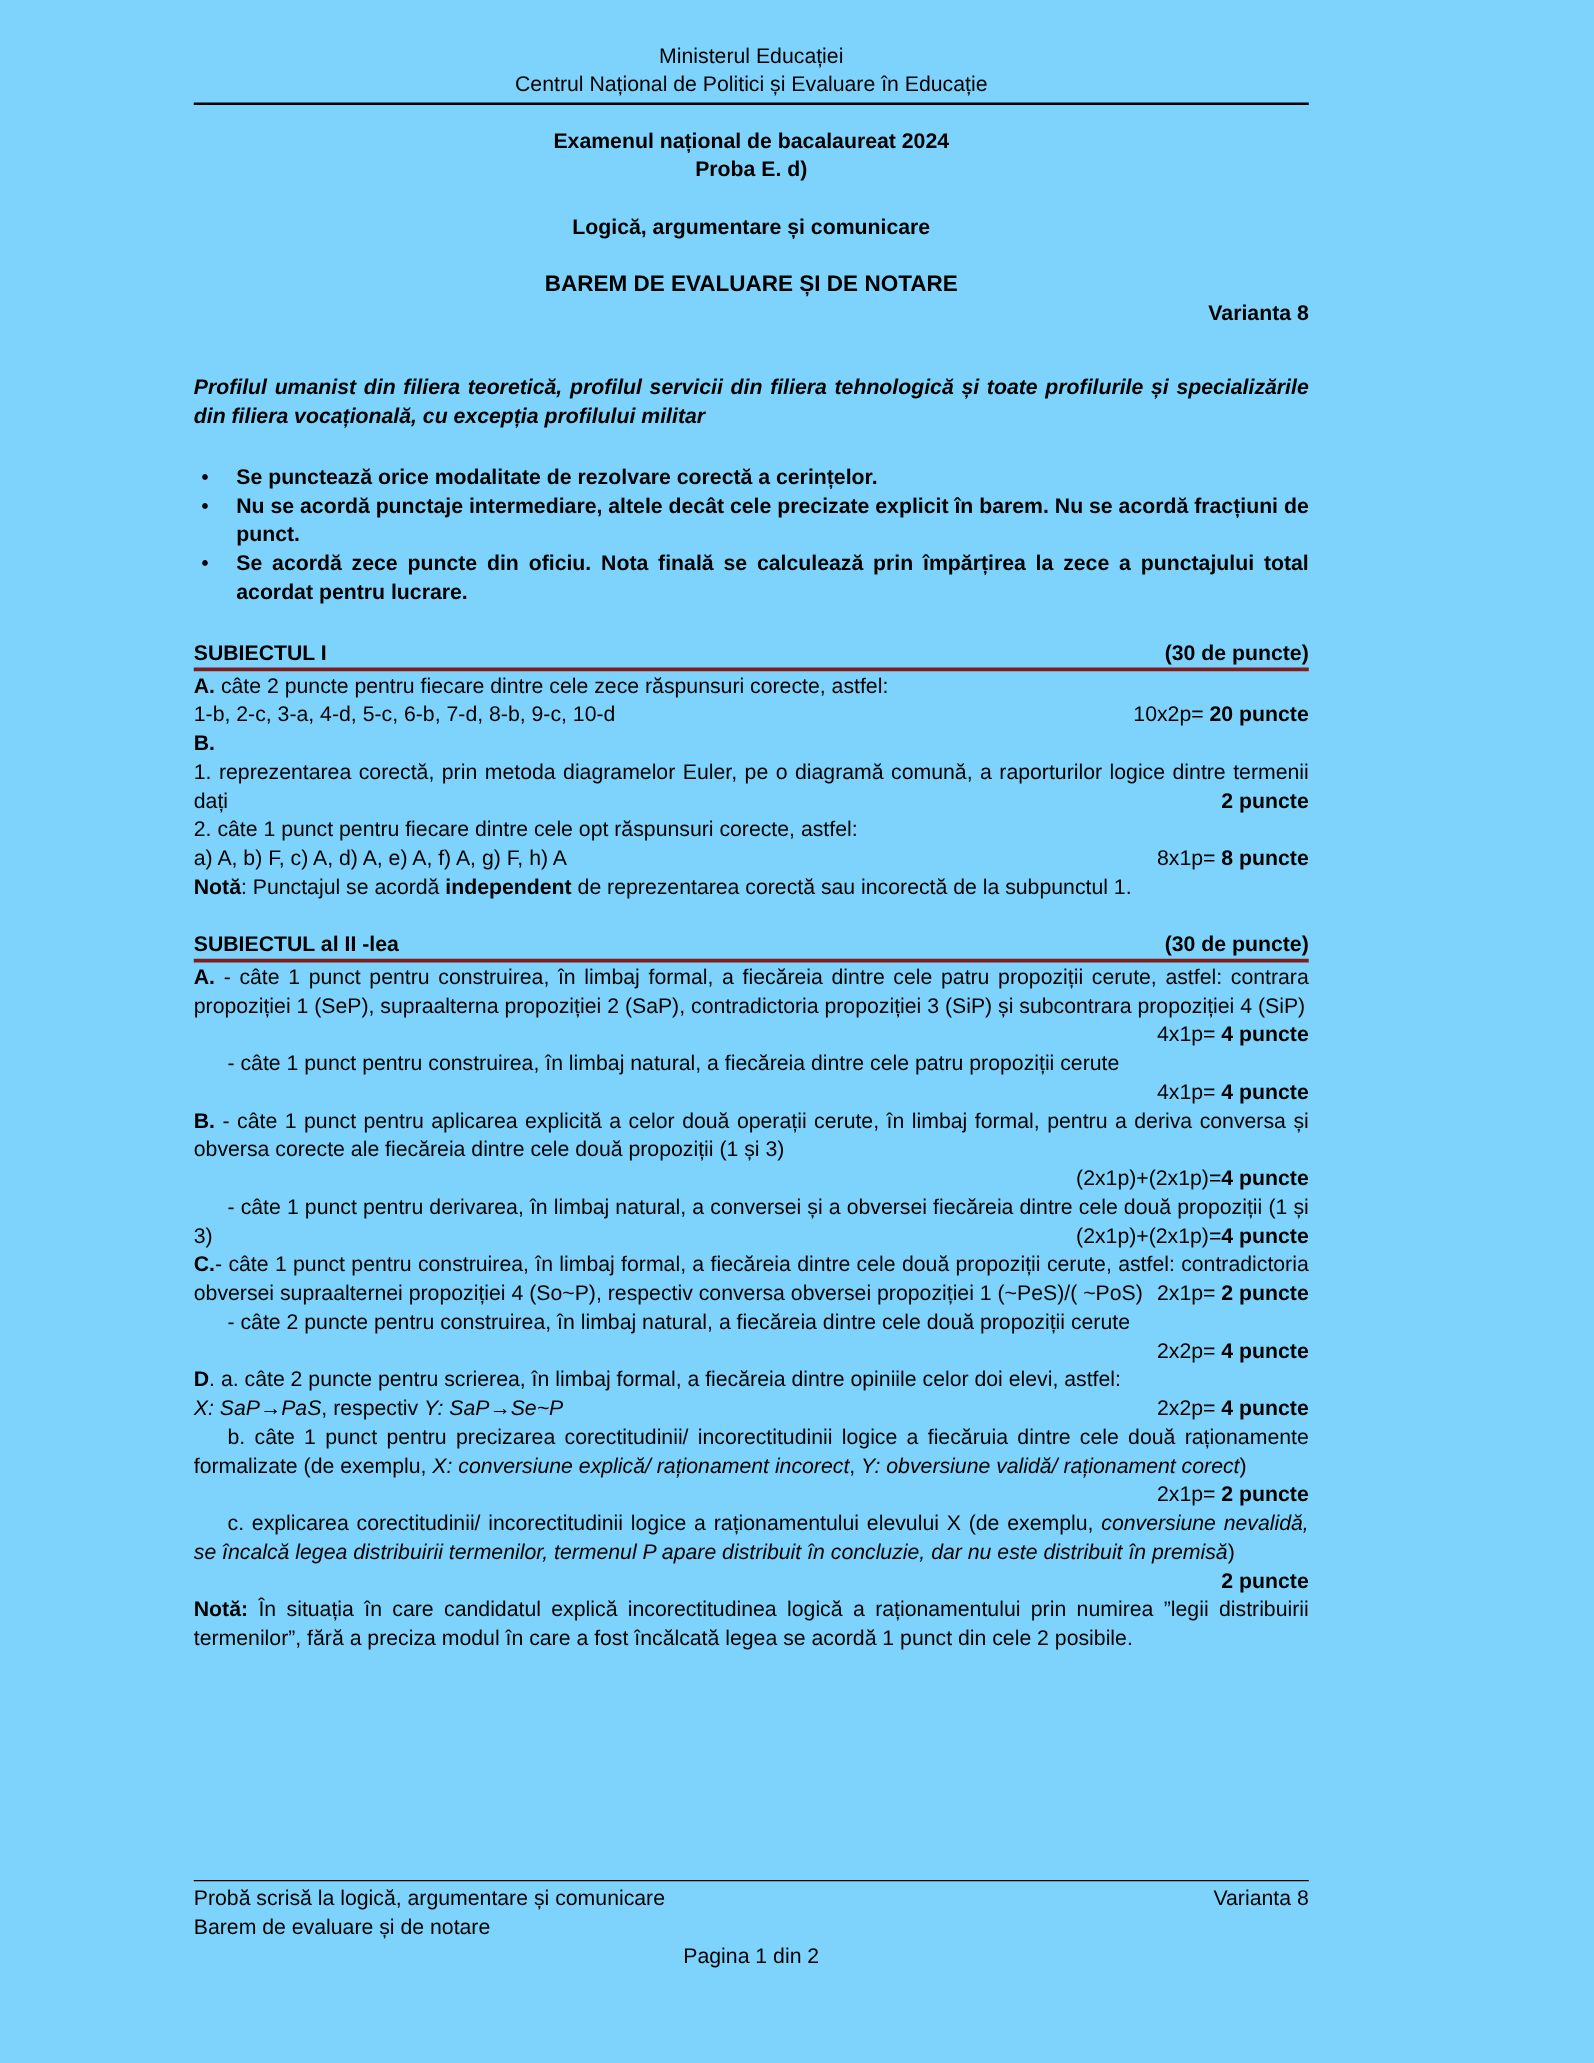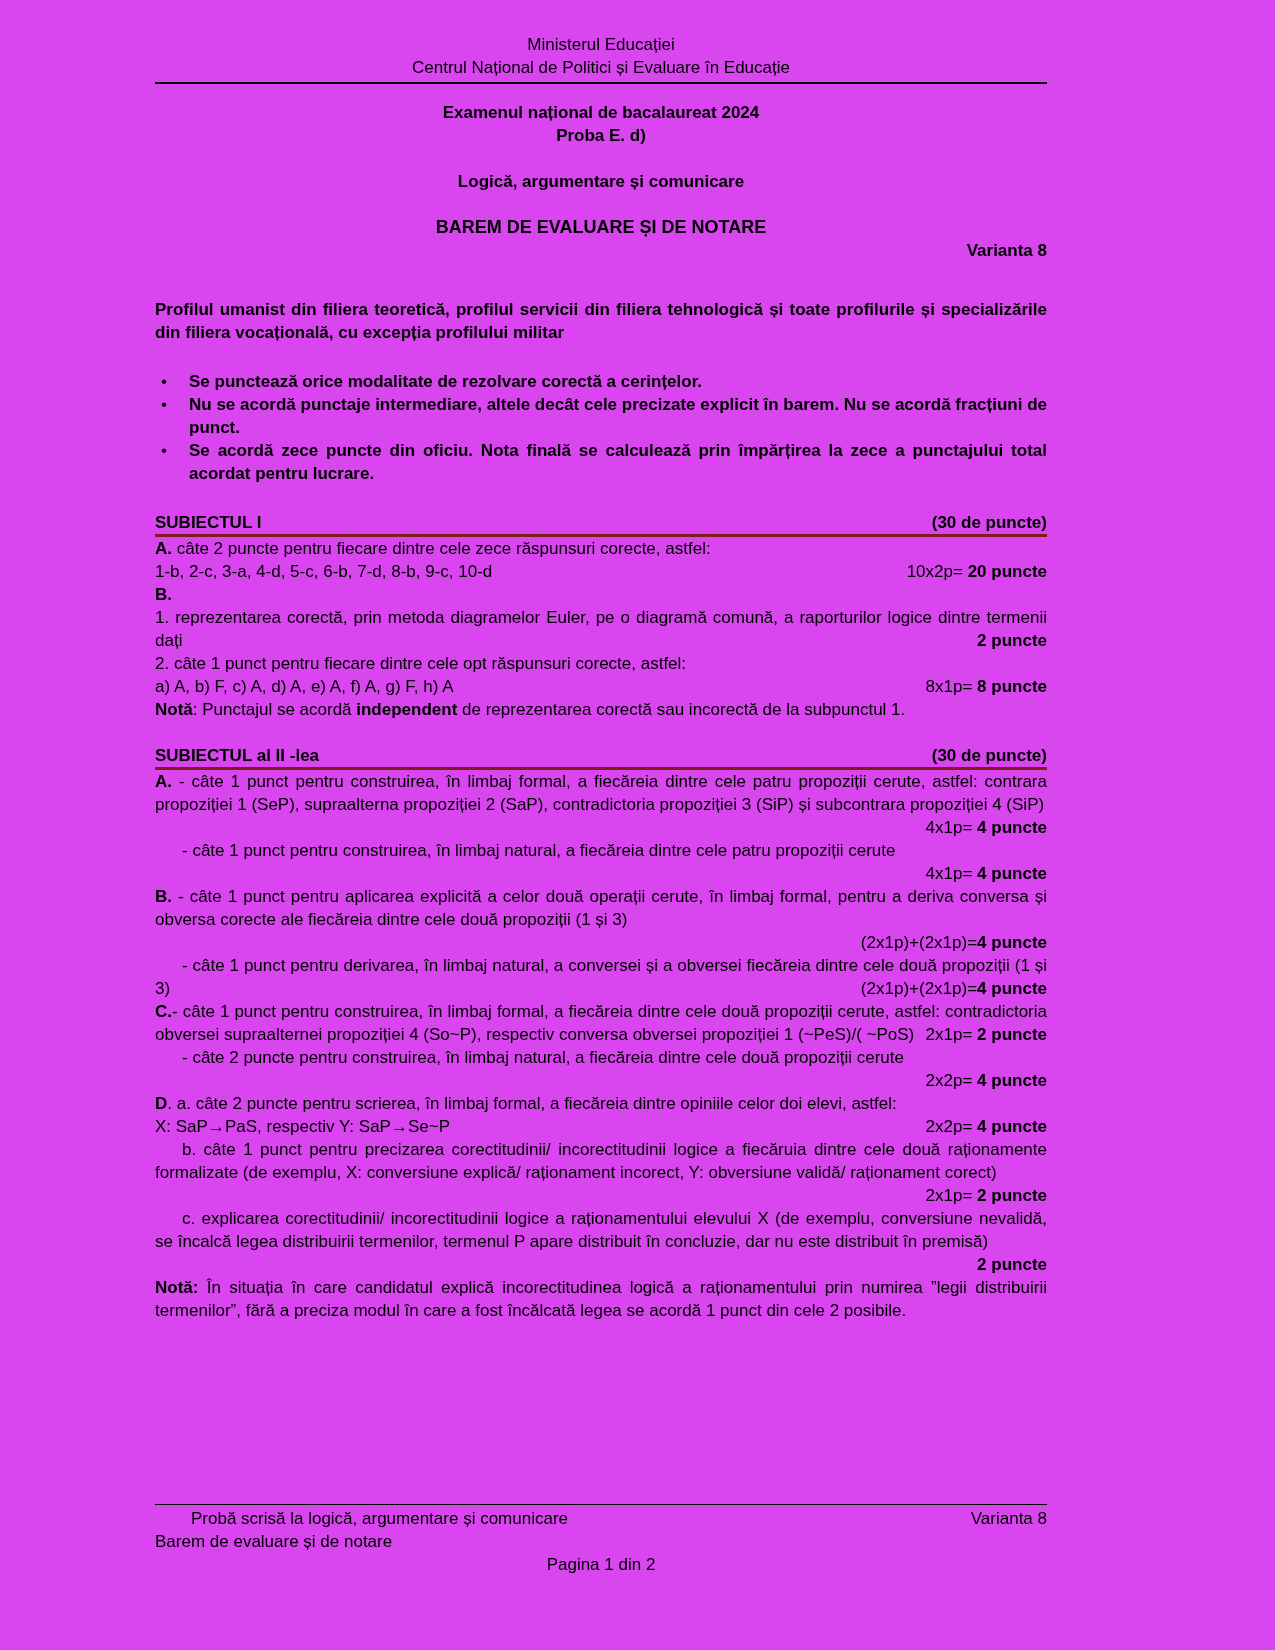--- a/index.html
+++ b/index.html
@@ -1,33 +1,33 @@
 <!DOCTYPE html>
 <html><head>
 <meta charset="utf-8">
 <style>
   * { box-sizing: border-box; margin: 0; padding: 0; }
   html, body { background: #ffffff; }
   .page {
     position: relative;
     width: 1275px;
     height: 1650px;
-    background: #d946ef;
+    background: #7dd3fc;
     color: #000000;
     font-family: "Liberation Sans", "DejaVu Sans", sans-serif;
     font-size: 17px;
     line-height: 23px;
     overflow: hidden;
   }
   .margin { margin-left: 155px; width: 892px; }
   .center { text-align: center; }
   .right  { text-align: right; }
   .just   { text-align: justify; }
   .b { font-weight: 700; }
-  .i { }
+  .i { font-style: italic; }
   .rule { border-top: 2px solid #000; height: 0; }
   .doc-header { padding-top: 33px; }
   .doc-header .rule { margin-top: 3px; }
   .title-exam { margin-top: 17px; }
   .gap { margin-top: 23px; }
   .barem { font-size: 18px; }
   .profile { margin-top: 36px; }
   .bullets { margin-top: 26px; }
   .bullet-item { display: flex; }
   .dot { flex: 0 0 34px; padding-left: 6px; }
@@ -38,21 +38,21 @@
   }
   .sh1 { margin-top: 26px; }
   .sh2 { margin-top: 23px; align-items: flex-end; }
   .para::after { content: ""; display: block; clear: both; }
   .pts { float: right; white-space: nowrap; }
   .row { display: flex; justify-content: space-between; text-align: center; }
   .nowrap { white-space: nowrap; }
   .ti { text-indent: 27px; }
   .footer { position: absolute; left: 155px; width: 892px; top: 1504px; }
   .footer .rule { border-top: 1.5px solid #000; margin-bottom: 2px; }
-  .footer-row { display: flex; justify-content: space-between; margin-left: 36px; }
+  .footer-row { display: flex; justify-content: space-between; }
 </style>
 </head>
 <body>
 
 <div class="page">
 
   <div class="doc-header margin center">
     <div>Ministerul Educației</div>
     <div>Centrul Național de Politici și Evaluare în Educație</div>
     <div class="rule"></div>

